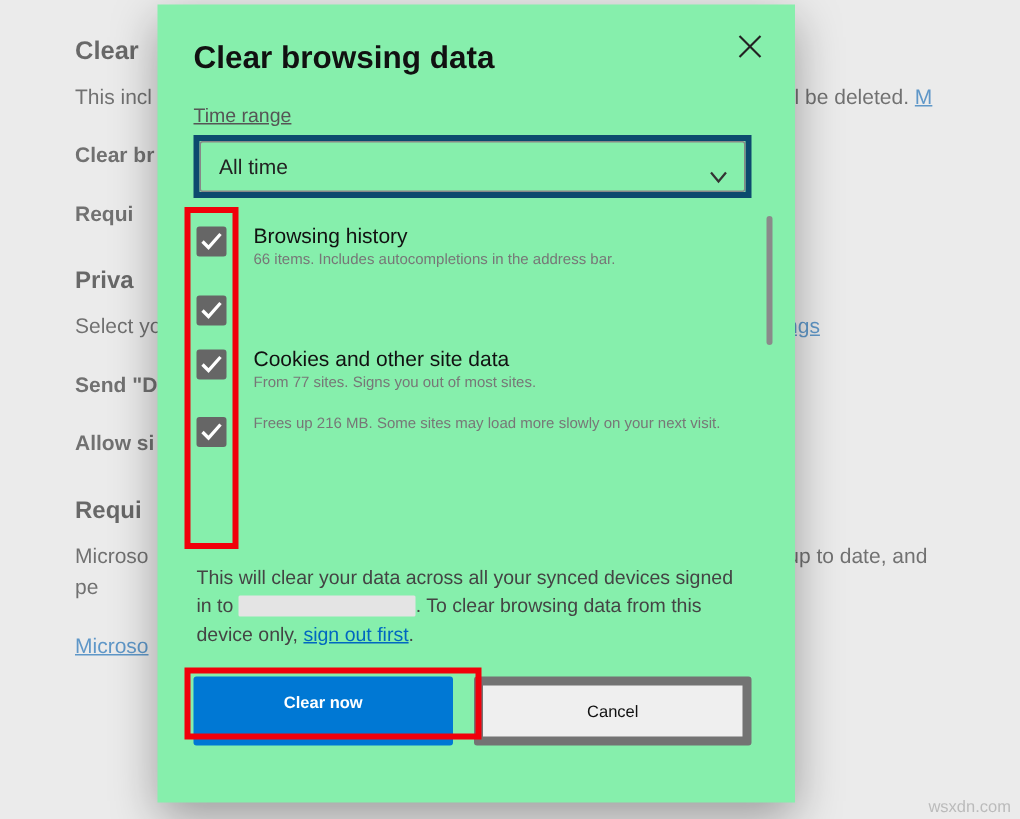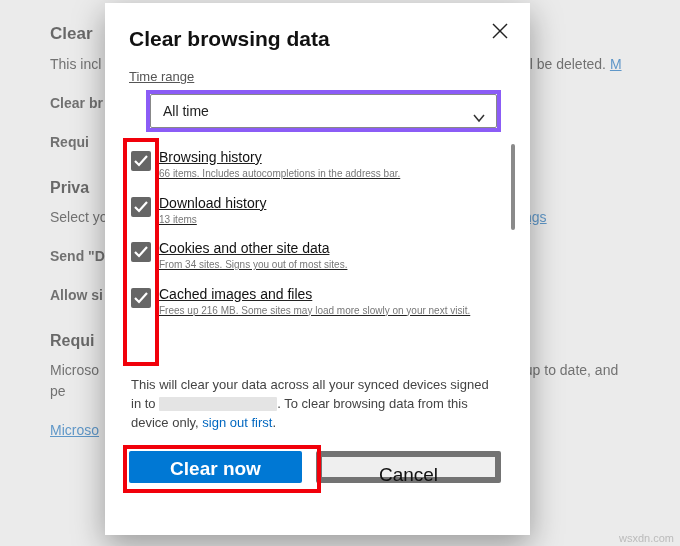--- a/index.html
+++ b/index.html
@@ -29,21 +29,21 @@
     top: 0; left: 0;
     width: 680px; height: 546px;
     background: rgba(210,210,210,0.45);
   }
   .dialog {
     position: absolute;
     left: 105px;
     top: 3px;
     width: 425px;
     height: 532px;
-    background: #ffffff;
+    background: #86efac;
     box-shadow: 0 10px 30px rgba(0,0,0,0.35);
     padding: 24px 29px 18px 24px;
   }
   .dlg-title {
     font-size: 21px;
     font-weight: 600;
     color: #111;
     margin-bottom: 18px;
   }
   .close-btn {
@@ -58,24 +58,23 @@
     font-weight: 400;
   }
   .label {
     font-size: 13px;
     color: #555;
     margin-bottom: 6px;
     text-decoration: underline;
   }
   .select-wrap {
     position: relative;
-    border: 4px solid #8b5cf6;
+    border: 4px solid #0c4a6e;
     padding: 0;
     margin-bottom: 10px;
-    margin-left: 17px;
   }
   .select {
     border: 1px solid #888;
     border-radius: 2px;
     height: 34px;
     line-height: 32px;
     padding: 0 12px;
     font-size: 14px;
     position: relative;
     cursor: pointer;
@@ -95,23 +94,22 @@
     left: -6px;
     top: -4px;
     width: 36px;
     height: 228px;
     border: 4px solid #f1000a;
     pointer-events: none;
   }
   .item {
     display: flex;
     align-items: flex-start;
-    gap: 8px;
+    gap: 18px;
     padding: 7px 4px 7px 2px;
-    text-decoration: underline;
   }
   .cb {
     width: 20px; height: 20px;
     min-width: 20px;
     border-radius: 2px;
     background: #666;
     position: relative;
     margin-top: 2px;
     cursor: pointer;
   }
@@ -127,40 +125,40 @@
     background: #8a8a8a;
     border-radius: 2px;
   }
   .sync-note {
     font-size: 13px;
     color: #444;
     line-height: 1.45;
     margin-top: 6px;
     padding: 0 2px;
   }
-  .sync-note a { color: #0067c0; cursor:pointer;}
+  .sync-note a { color: #0067c0; text-decoration: underline; cursor:pointer;}
   .redact {
     display: inline-block;
     width: 118px; height: 14px;
     background: #e4e4e4;
     vertical-align: text-bottom;
     border-radius: 1px;
   }
   .btn-row {
     display: flex;
     gap: 14px;
     margin-top: 18px;
     position: relative;
   }
   .btn {
     flex: 1;
-    height: 32px;
+    height: 46px;
     line-height: 36px;
     text-align: center;
-    font-size: 19px;
+    font-size: 11px;
     cursor: pointer;
     border-radius: 2px;
   }
   .btn-primary {
     background: #0078d4;
     color: #fff;
     font-weight: 600;
   }
   .btn-secondary {
     background: #efefef;
@@ -249,46 +247,41 @@
         <div class="t2">66 items. Includes autocompletions in the address bar.</div>
       </div>
     </div>
 
     <div class="item">
       <div class="cb">
         <svg width="14" height="14" viewBox="0 0 14 14">
             <polyline points="1,7 5,11 13,2" fill="none" stroke="#fff" stroke-width="2.2"></polyline>
           </svg>
       </div>
-      <div class="item-txt">
-        <div class="t1">Download history</div>
-        <div class="t2">13 items</div>
-      </div>
     </div>
 
     <div class="item">
       <div class="cb">
         <svg width="14" height="14" viewBox="0 0 14 14">
             <polyline points="1,7 5,11 13,2" fill="none" stroke="#fff" stroke-width="2.2"></polyline>
           </svg>
       </div>
       <div class="item-txt">
         <div class="t1">Cookies and other site data</div>
-        <div class="t2">From 34 sites. Signs you out of most sites.</div>
+        <div class="t2">From 77 sites. Signs you out of most sites.</div>
       </div>
     </div>
 
     <div class="item">
       <div class="cb">
         <svg width="14" height="14" viewBox="0 0 14 14">
             <polyline points="1,7 5,11 13,2" fill="none" stroke="#fff" stroke-width="2.2"></polyline>
           </svg>
       </div>
       <div class="item-txt">
-        <div class="t1">Cached images and files</div>
         <div class="t2">Frees up 216 MB. Some sites may load more slowly on your next visit.</div>
       </div>
     </div>
 
     <div class="scroll-thumb"></div>
   </div>
 
   <div class="sync-note">
     <span>This will clear your data across all your synced devices signed in to </span><span class="redact"></span><span>. To clear browsing data from this device only, </span><a>sign out first</a>.
   </div>

